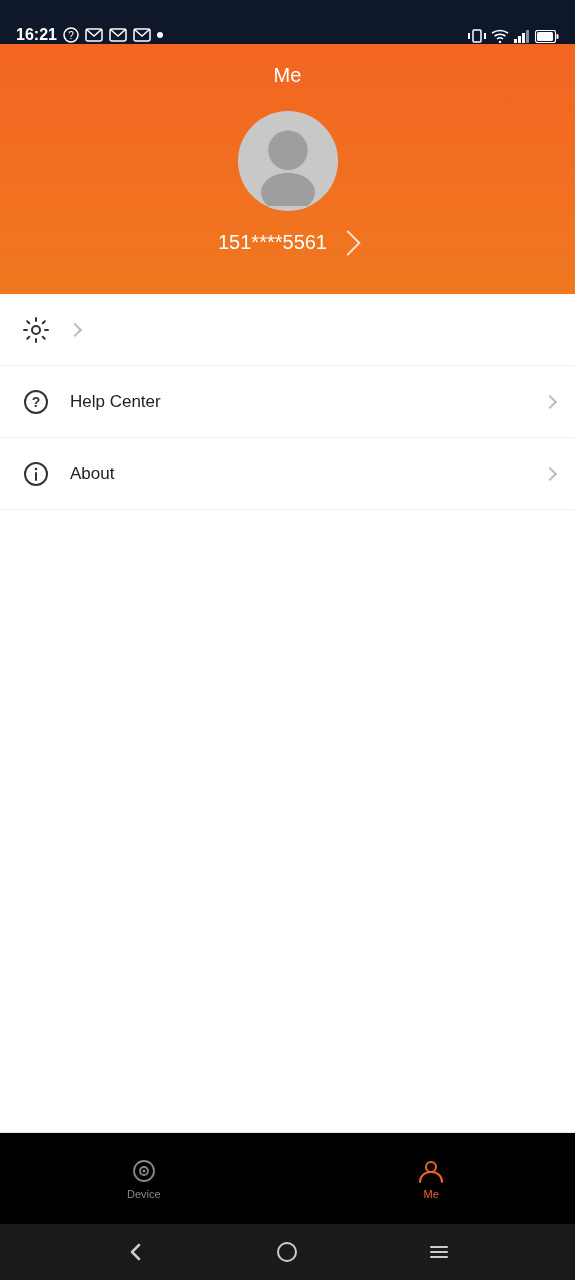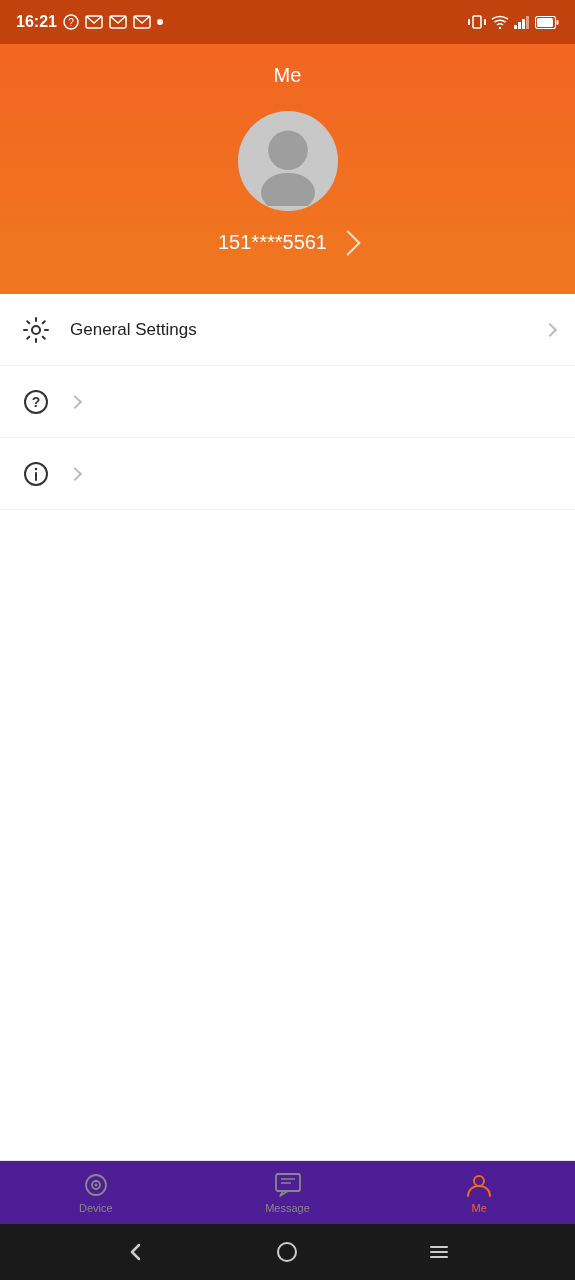--- a/index.html
+++ b/index.html
@@ -9,23 +9,23 @@
       height: 1280px;
       font-family: -apple-system, 'Helvetica Neue', Arial, sans-serif;
       background: #fff;
       overflow: hidden;
       position: relative;
     }
 
     
     .status-bar {
       height: 44px;
-      background: #c2410c;
-      display: flex;
-      align-items: center;
+      background: #0f172a;
+      display: flex;
+      align-items: flex-end;
       justify-content: space-between;
       padding: 0 16px;
       color: white;
       font-size: 15px;
       font-weight: 500;
     }
     .status-left { display: flex; align-items: center; gap: 6px; }
     .status-right { display: flex; align-items: center; gap: 5px; }
     .status-time { font-size: 16px; font-weight: 600; }
 
@@ -105,22 +105,22 @@
       border-right: 2px solid #bbb;
       transform: rotate(45deg);
     }
 
     
     .bottom-nav {
       position: absolute;
       bottom: 56px;
       left: 0;
       right: 0;
-      height: 64px;
-      background: #4c1d95;
+      height: 92px;
+      background: #000000;
       border-top: 1px solid #e8e8e8;
       display: flex;
       align-items: center;
     }
     .nav-item {
       flex: 1;
       display: flex;
       flex-direction: column;
       align-items: center;
       justify-content: center;
@@ -235,42 +235,43 @@
 
 <div class="menu-list">
 
   <div class="menu-item">
     <div class="menu-icon">
       <svg width="26" height="26" viewBox="0 0 26 26" fill="none">
         <circle cx="13" cy="13" r="4" stroke="#333" stroke-width="2"></circle>
         <path d="M13 1v3M13 22v3M1 13h3M22 13h3M4.2 4.2l2.1 2.1M19.7 19.7l2.1 2.1M4.2 21.8l2.1-2.1M19.7 6.3l2.1-2.1" stroke="#333" stroke-width="2" stroke-linecap="round"></path>
       </svg>
     </div>
-    <span class="menu-label">General Settings</span>
     <div class="menu-chevron"></div>
   </div>
 
   <div class="menu-item">
     <div class="menu-icon">
       <svg width="26" height="26" viewBox="0 0 26 26" fill="none">
         <circle cx="13" cy="13" r="11" stroke="#333" stroke-width="2"></circle>
         <text x="13" y="18" text-anchor="middle" font-size="14" font-weight="600" fill="#333">?</text>
       </svg>
     </div>
+    <span class="menu-label">Help Center</span>
     <div class="menu-chevron"></div>
   </div>
 
   <div class="menu-item">
     <div class="menu-icon">
       <svg width="26" height="26" viewBox="0 0 26 26" fill="none">
         <circle cx="13" cy="13" r="11" stroke="#333" stroke-width="2"></circle>
         <line x1="13" y1="12" x2="13" y2="19" stroke="#333" stroke-width="2" stroke-linecap="round"></line>
         <circle cx="13" cy="8" r="1.3" fill="#333"></circle>
       </svg>
     </div>
+    <span class="menu-label">About</span>
     <div class="menu-chevron"></div>
   </div>
 
 
 </div>
 
 <div class="bottom-nav">
 
   <div class="nav-item">
     <div class="nav-icon">
@@ -278,31 +279,20 @@
         <circle cx="13" cy="13" r="10" stroke="#888" stroke-width="1.8"></circle>
         <circle cx="13" cy="13" r="4" stroke="#888" stroke-width="1.8"></circle>
         <circle cx="13" cy="13" r="1.5" fill="#888"></circle>
       </svg>
     </div>
     <span class="nav-label">Device</span>
   </div>
 
 
 
-  <div class="nav-item">
-    <div class="nav-icon">
-      <svg width="26" height="24" viewBox="0 0 26 24" fill="none">
-        <rect x="1" y="1" width="24" height="17" rx="2" stroke="#888" stroke-width="1.8"></rect>
-        <line x1="6" y1="6" x2="20" y2="6" stroke="#888" stroke-width="1.5"></line>
-        <line x1="6" y1="10" x2="16" y2="10" stroke="#888" stroke-width="1.5"></line>
-        <path d="M8 18 L5 23 L13 18" stroke="#888" stroke-width="1.5" fill="none" stroke-linejoin="round"></path>
-      </svg>
-    </div>
-    <span class="nav-label">Message</span>
-  </div>
 
   <div class="nav-item">
     <div class="nav-icon">
       <svg width="26" height="26" viewBox="0 0 26 26" fill="none">
         <circle cx="13" cy="9" r="5" stroke="#f26522" stroke-width="2"></circle>
         <path d="M2 24c0-6 4.5-10 11-10s11 4 11 10" stroke="#f26522" stroke-width="2" fill="none" stroke-linecap="round"></path>
       </svg>
     </div>
     <span class="nav-label active">Me</span>
   </div>

